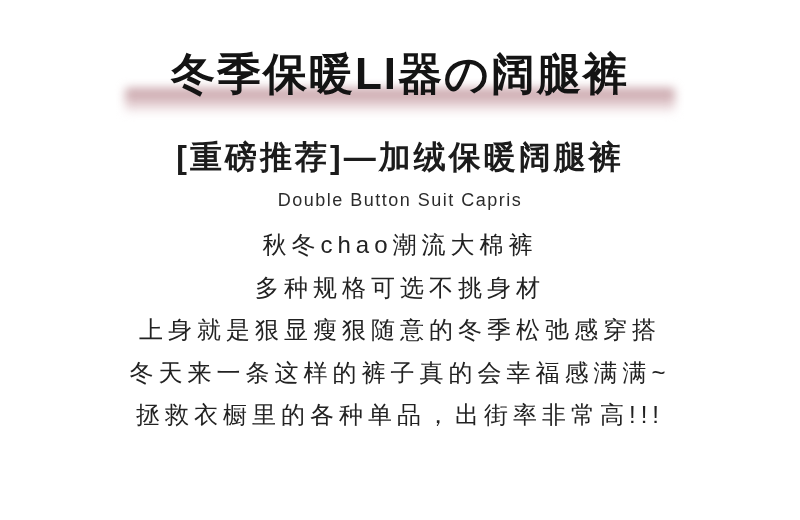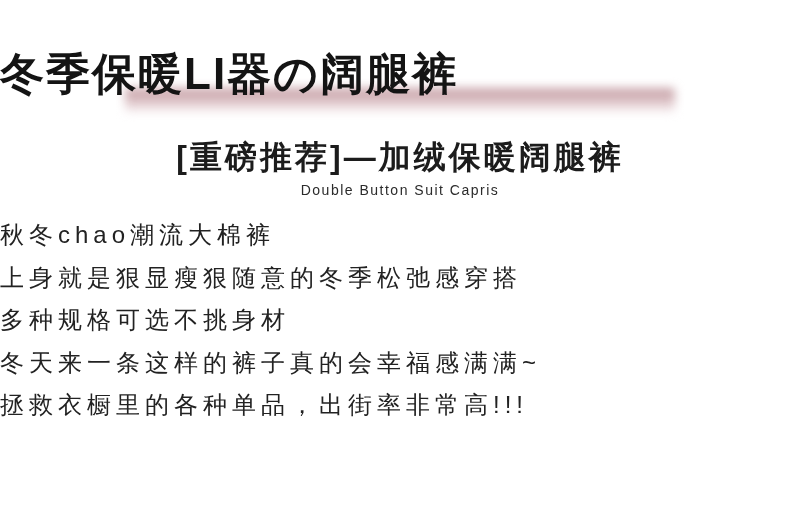--- a/index.html
+++ b/index.html
@@ -15,20 +15,21 @@
     -webkit-font-smoothing: antialiased;
   }
   .page {
     position: relative;
     width: 800px;
     height: 520px;
   }
   .title-wrap {
     position: relative;
     margin-top: 46px;
+    text-align: center;
     height: 56px;
   }
   .title-bar {
     position: absolute;
     left: 125px;
     right: 125px;
     top: 42px;
     height: 25px;
     background: linear-gradient(to bottom, #c49da3 0%, #d8bcc0 45%, #f3e8ea 85%, #fdfafb 100%);
     filter: blur(5px);
@@ -49,32 +50,32 @@
     margin-top: 38px;
     text-align: center;
     font-size: 32px;
     font-weight: 700;
     color: #1c1c1c;
     letter-spacing: 3px;
     line-height: 34px;
     white-space: nowrap;
   }
   .subtitle-en {
-    margin-top: 5px;
+    margin-top: 15px;
     text-align: center;
-    font-size: 14px;
+    font-size: 18px;
     font-weight: 400;
     color: #2b2b2b;
     letter-spacing: 1.5px;
     line-height: 22px;
     white-space: nowrap;
   }
   .desc {
     margin-top: 13px;
-    text-align: left;
+    text-align: center;
   }
   .desc-line {
     font-size: 24px;
     font-weight: 400;
     color: #222222;
     letter-spacing: 5px;
     line-height: 42.5px;
     white-space: nowrap;
   }
 </style>
@@ -87,19 +88,19 @@
     <div class="title-bar"></div>
     <div class="title-text">冬季保暖LI器の阔腿裤</div>
   </div>
 
   <div class="subtitle">[重磅推荐]—加绒保暖阔腿裤</div>
 
   <div class="subtitle-en">Double Button Suit Capris</div>
 
   <div class="desc">
     <div class="desc-line">秋冬chao潮流大棉裤</div>
+    <div class="desc-line">多种规格可选不挑身材</div>
     <div class="desc-line">上身就是狠显瘦狠随意的冬季松弛感穿搭</div>
-    <div class="desc-line">多种规格可选不挑身材</div>
     <div class="desc-line">冬天来一条这样的裤子真的会幸福感满满~</div>
     <div class="desc-line">拯救衣橱里的各种单品，出街率非常高!!!</div>
   </div>
 
 </div>
 
 </body></html>

